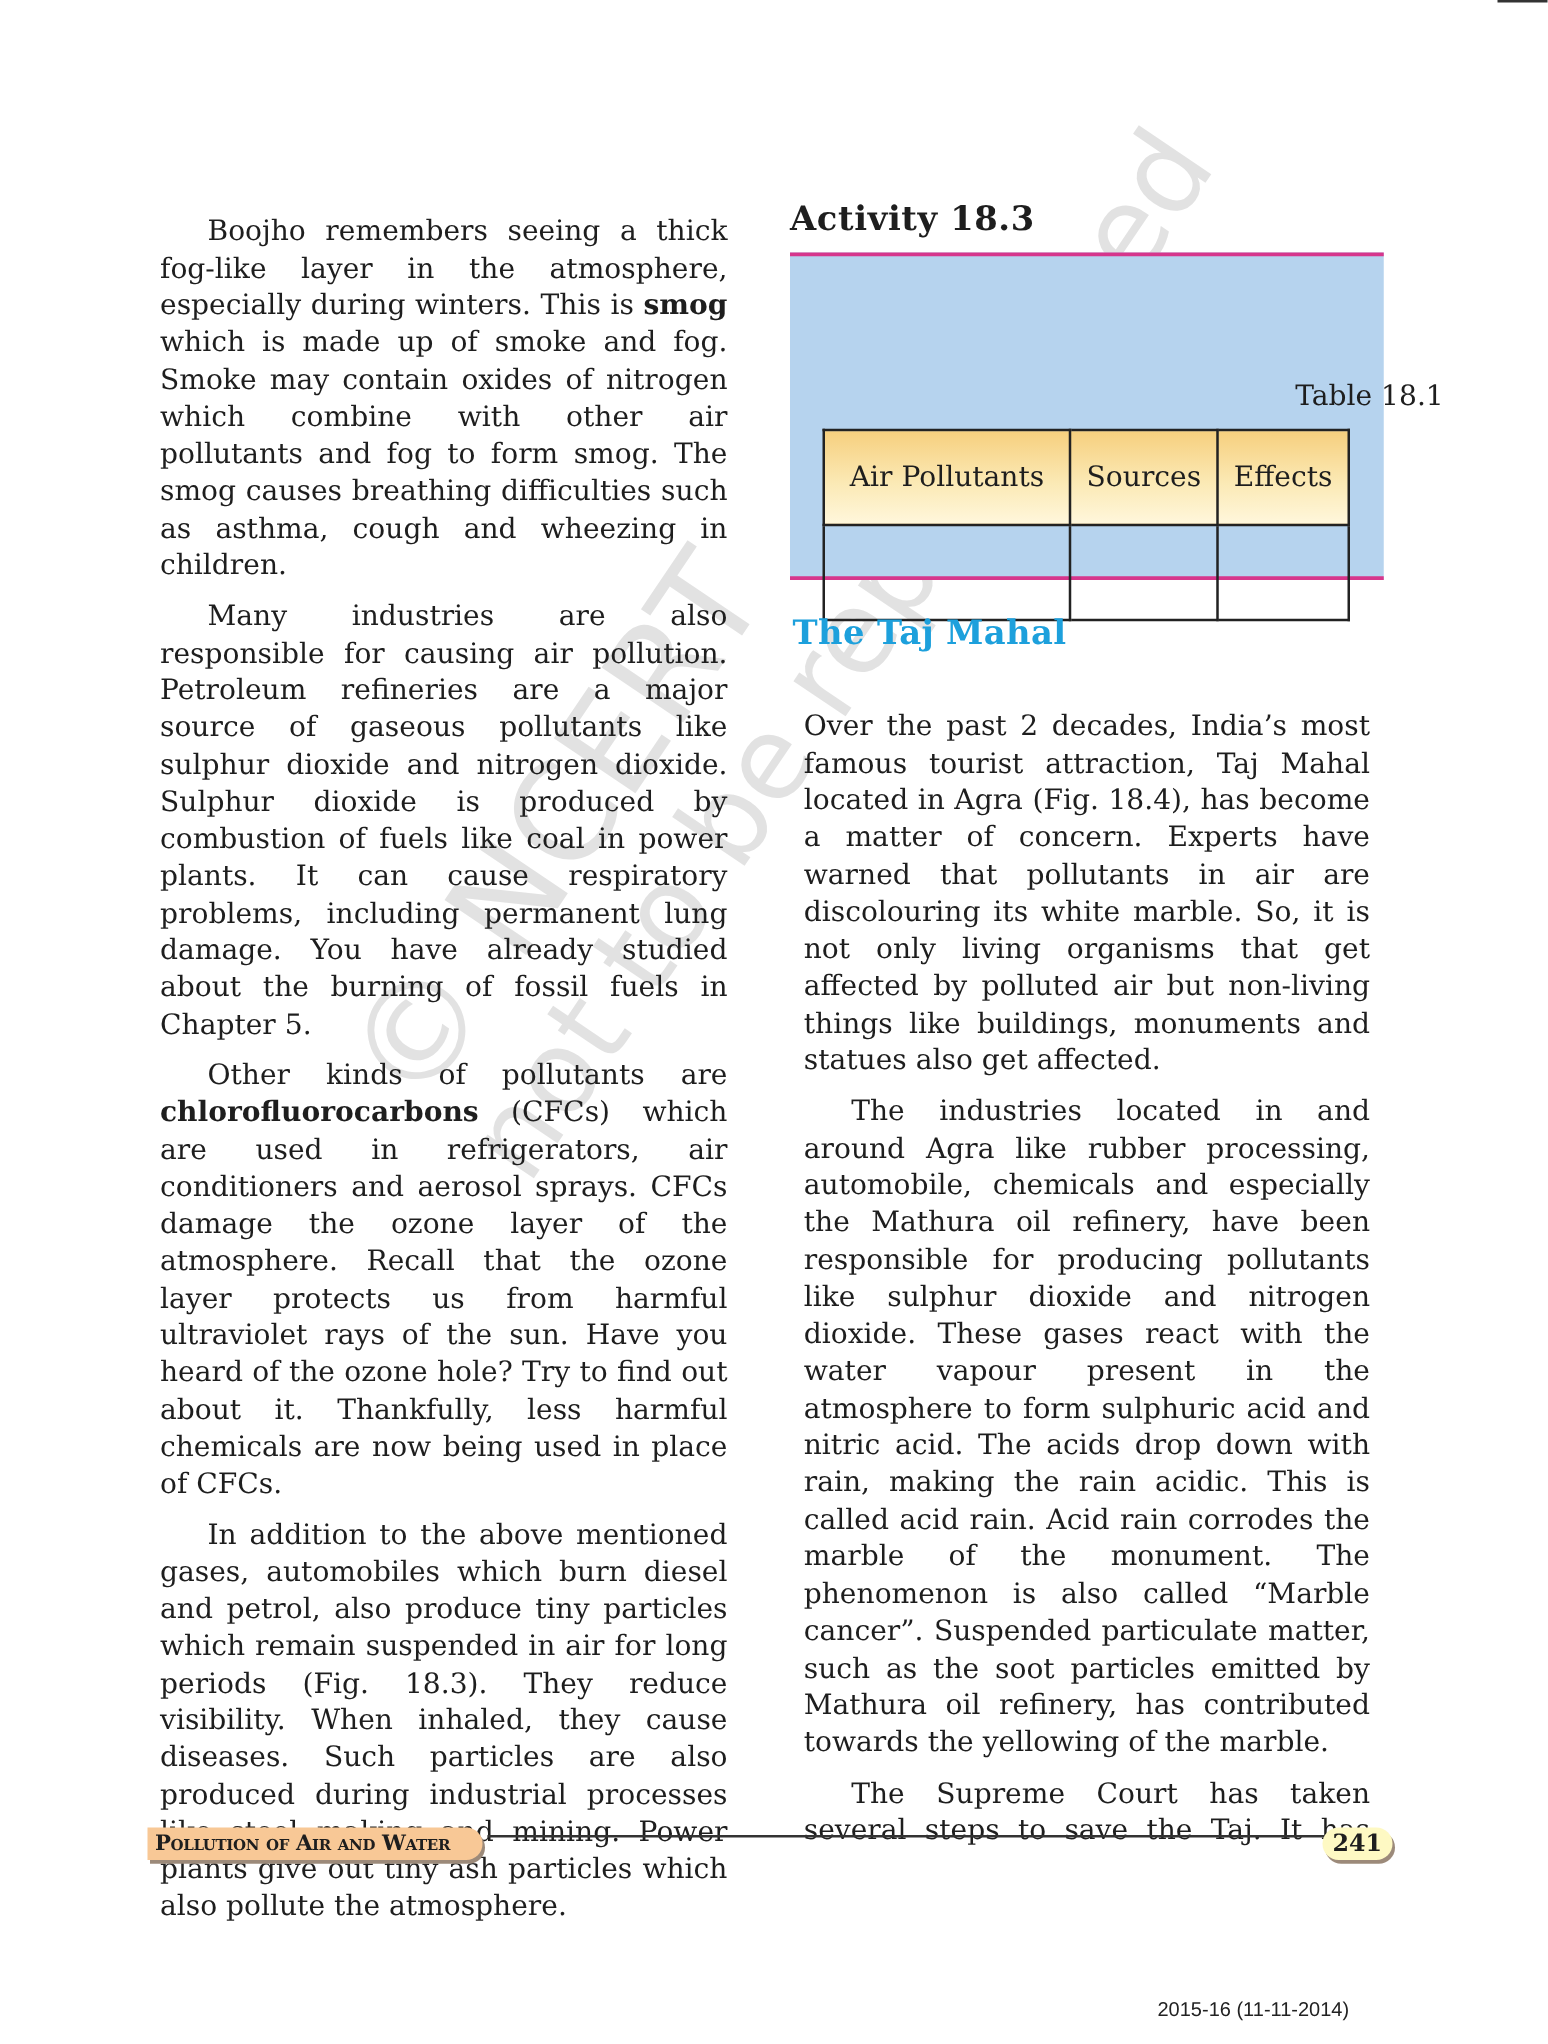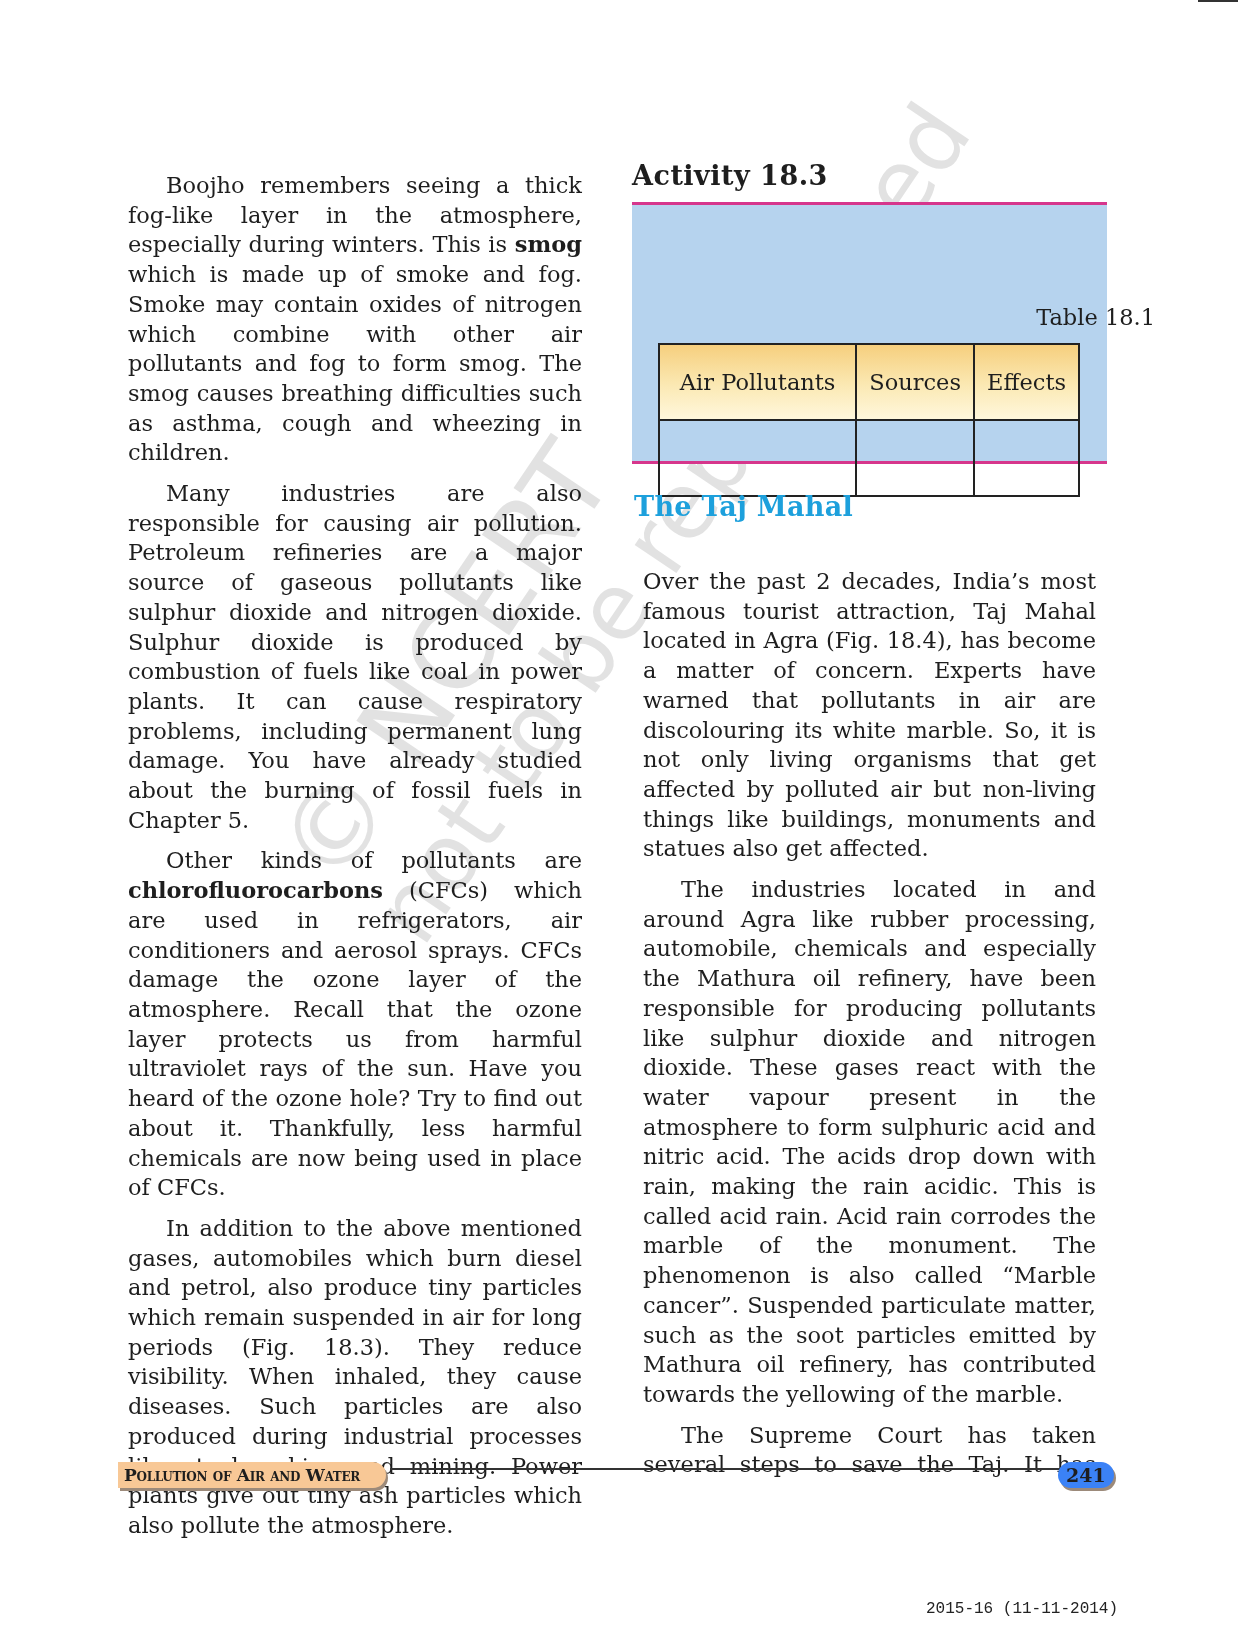--- a/index.html
+++ b/index.html
@@ -44,24 +44,24 @@
   }
 
   .footer-line { position:absolute; left:390px; top:1468px; width:672px; height:2px; background:#333; }
   .footer-pill {
     position:absolute; left:118px; top:1462px; height:26px; padding:0 26px 0 6px;
     background:#f8c896; border-radius:0 14px 14px 0; box-shadow:2px 3px 0 #9c8a7a;
     font-family:"DejaVu Serif", serif; font-weight:bold; font-size:17px; line-height:26px; color:#1e1e1e; font-variant:small-caps; letter-spacing:-0.3px;
   }
   .page-pill {
     position:absolute; left:1058px; top:1462px; height:26px; padding:0 8px;
-    background:#3b82f6; border-radius:13px; box-shadow:2px 3px 0 #9c8a7a;
+    background:#fef9c3; border-radius:13px; box-shadow:2px 3px 0 #9c8a7a;
     font-family:"DejaVu Serif", serif; font-weight:bold; font-size:19px; line-height:26px; color:#1e1e1e;
   }
-  .print-date { position:absolute; left:926px; top:1600px; font-family:Liberation Mono, monospace; font-size:16px; color:#222; }
+  .print-date { position:absolute; left:926px; top:1600px; font-family:Liberation Sans, sans-serif; font-size:16px; color:#222; }
 </style>
 </head>
 <body>
 
 <div class="corner-mark"></div>
 
 <div class="watermark">
   <div>© NCERT</div>
   <div style="font-size:92px;">not to be republished</div>
 </div>

